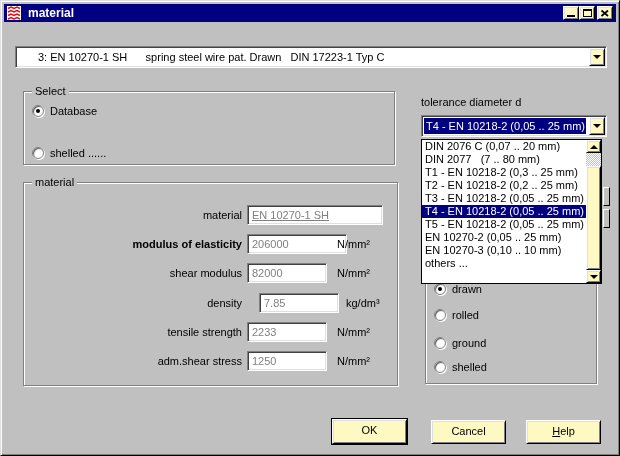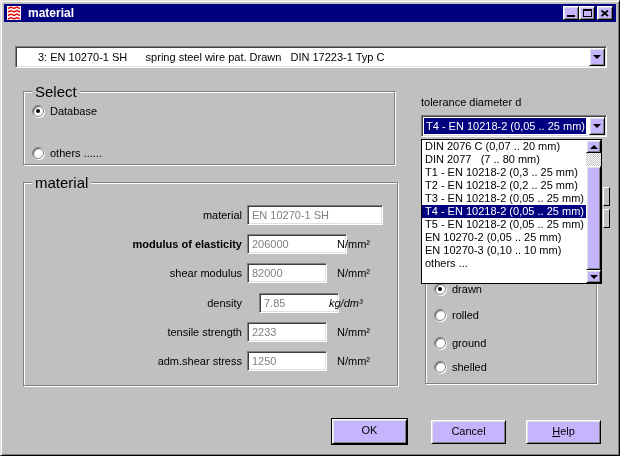--- a/index.html
+++ b/index.html
@@ -9,36 +9,36 @@
   .win {
     position:relative; width:620px; height:456px; background:#c0c0c0;
     border:1px solid; border-color:#dfdfdf #000000 #000000 #dfdfdf;
     box-shadow: inset 1px 1px 0 #ffffff, inset -1px -1px 0 #808080;
     overflow:hidden;
   }
   .abs { position:absolute; }
 
   
   .raised {
-    background:#c4b5fd;
+    background:#fef9c3;
     border:1px solid; border-color:#ffffff #000000 #000000 #ffffff;
     box-shadow: inset 1px 1px 0 #dfdfdf, inset -1px -1px 0 #808080;
   }
   .sunken {
     background:#ffffff;
     border:1px solid; border-color:#808080 #ffffff #ffffff #808080;
     box-shadow: inset 1px 1px 0 #404040, inset -1px -1px 0 #dfdfdf;
   }
   .groupbox {
     border:1px solid #808080;
     box-shadow: 1px 1px 0 #ffffff, inset 1px 1px 0 #ffffff;
   }
   .grouplabel {
     position:absolute; top:-7px; left:8px; background:#c0c0c0; padding:0 3px;
-    font-size:15px; line-height:13px;
+    font-size:11px; line-height:13px;
   }
 
   
   .titlebar { left:3px; top:3px; width:612px; height:18px; background:#000080; }
   .title-icon { position:absolute; left:3px; top:2px; width:14px; height:14px; }
   .title-text { position:absolute; left:24px; top:0; line-height:18px; color:#ffffff; font-weight:bold; font-size:12px; }
   .tbtns { position:absolute; right:3px; top:2px; display:flex; }
   .tbtn { width:16px; height:14px; position:relative; }
   .tbtn.close { margin-left:2px; }
   .glyph-min { position:absolute; left:3px; bottom:2px; width:8px; height:2px; background:#000; }
@@ -124,40 +124,40 @@
       </span>
   </div>
 
   <div class="abs groupbox" style="left:22px; top:90px; width:372px; height:74px;">
     <span class="grouplabel">Select</span>
     <span class="radio selected" style="left:8px; top:13px;">
         <span class="dot"></span>
       </span>
     <span class="radio-label" style="left:26px; top:12px;">Database</span>
     <span class="radio" style="left:8px; top:55px;"></span>
-    <span class="radio-label" style="left:26px; top:54px;">others ......</span>
+    <span class="radio-label" style="left:26px; top:54px;">shelled ......</span>
   </div>
 
   <div class="abs groupbox" style="left:22px; top:181px; width:375px; height:204px;">
     <span class="grouplabel">material</span>
 
     <span class="frow-label" style="top:22px;">material</span>
-    <span class="frow-field sunken" style="left:223px; top:22px; width:136px;">EN 10270-1 SH</span>
+    <span class="frow-field sunken" style="left:223px; top:22px; width:136px;text-decoration:underline;">EN 10270-1 SH</span>
 
     <span class="frow-label" style="top:51px;font-weight:bold;">modulus of elasticity</span>
     <span class="frow-field sunken" style="left:223px; top:51px; width:100px;">206000</span>
     <span class="frow-unit" style="left:313px; top:51px;">N/mm²</span>
 
     <span class="frow-label" style="top:80px;">shear modulus</span>
     <span class="frow-field sunken" style="left:223px; top:80px; width:80px;">82000</span>
     <span class="frow-unit" style="left:313px; top:80px;">N/mm²</span>
 
     <span class="frow-label" style="top:110px;">density</span>
     <span class="frow-field sunken" style="left:223px; top:110px; width:80px;margin-left:12px;">7.85</span>
-    <span class="frow-unit" style="left:305px; top:110px;font-style:italic;">kg/dm³</span>
+    <span class="frow-unit" style="left:322px; top:110px;">kg/dm³</span>
 
     <span class="frow-label" style="top:139px;">tensile strength</span>
     <span class="frow-field sunken" style="left:223px; top:139px; width:80px;">2233</span>
     <span class="frow-unit" style="left:313px; top:139px;">N/mm²</span>
 
     <span class="frow-label" style="top:168px;">adm.shear stress</span>
     <span class="frow-field sunken" style="left:223px; top:168px; width:80px;">1250</span>
     <span class="frow-unit" style="left:313px; top:168px;">N/mm²</span>
   </div>
 

